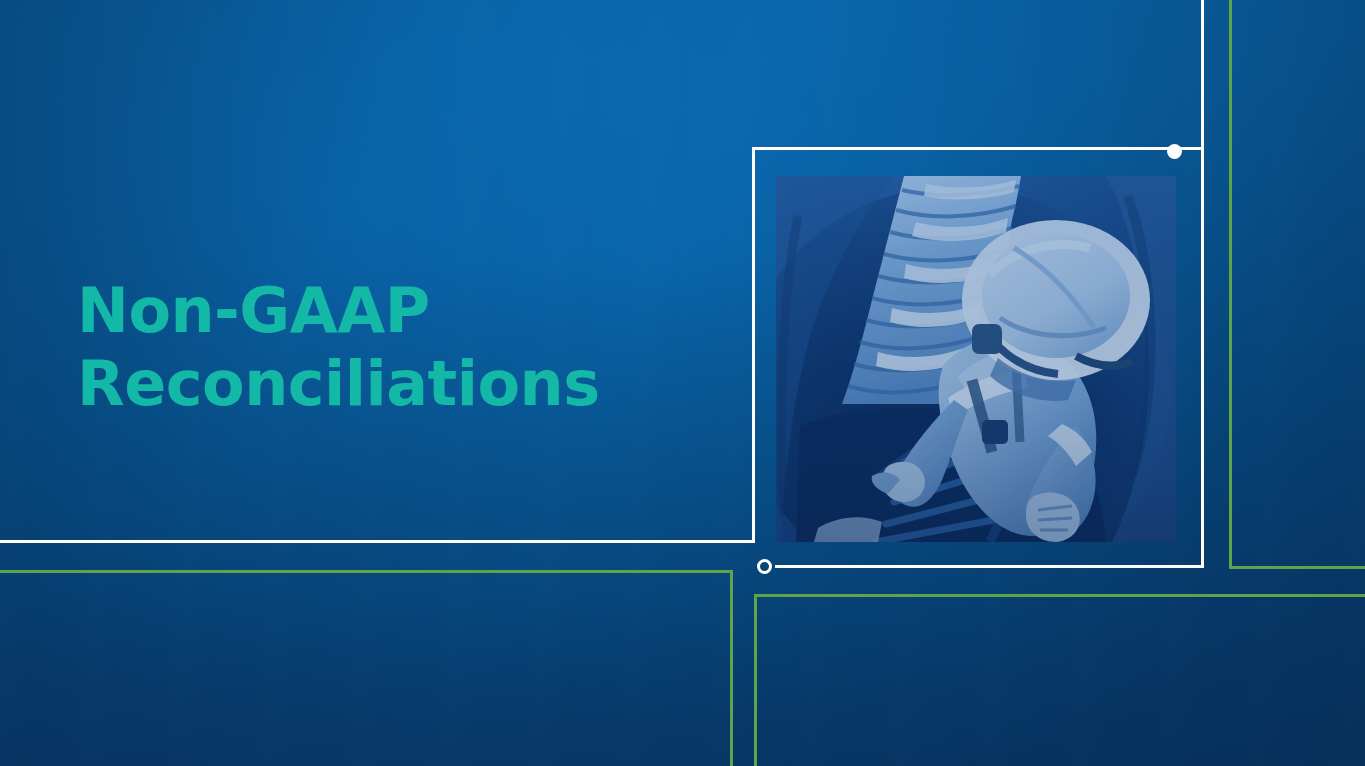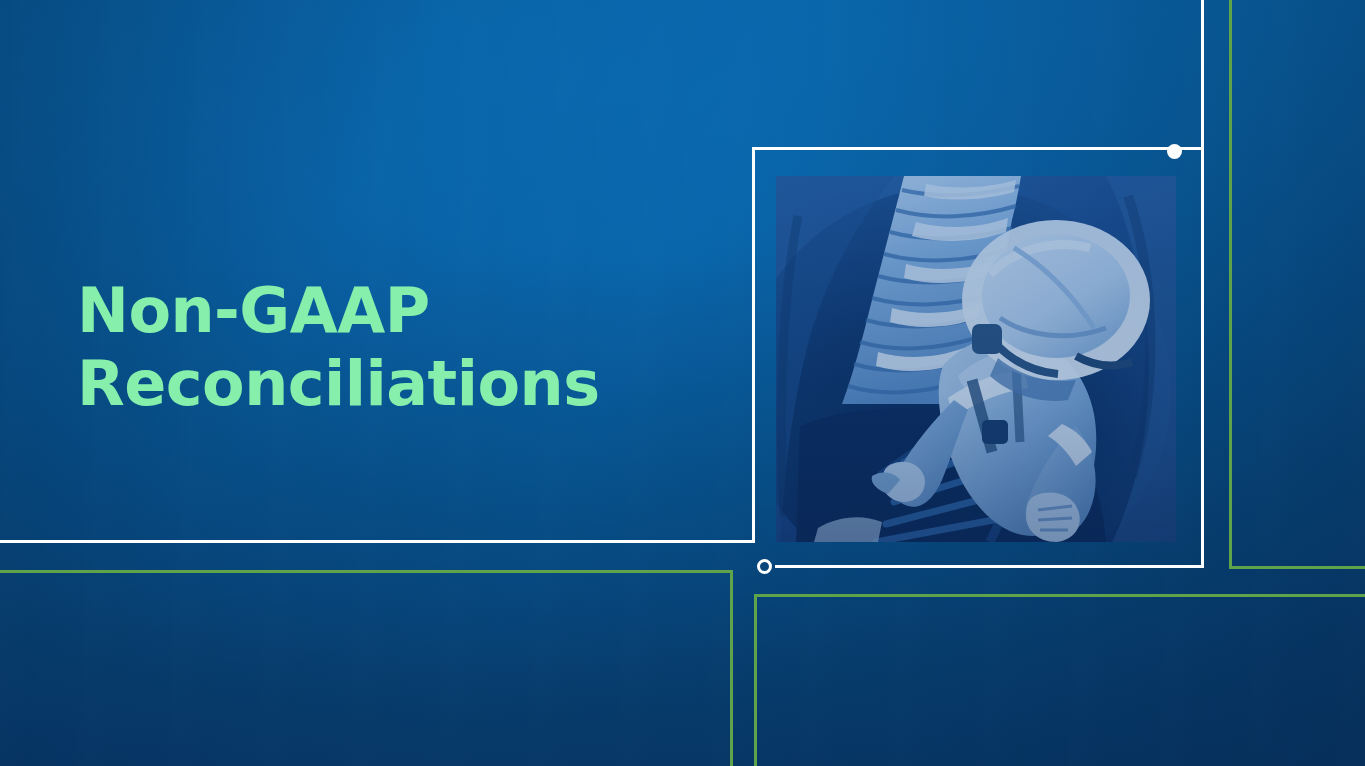--- a/index.html
+++ b/index.html
@@ -108,21 +108,21 @@
   }
   .photo svg { display: block; width: 100%; height: 100%; }
 
   
   .title {
     position: absolute;
     left: 77px;
     top: 274px;
     width: 620px;
     margin: 0;
-    color: #86efac;
+    color: #14b8a6;
     font-family: "DejaVu Sans", sans-serif;
     font-weight: 700;
     font-size: 62px;
     line-height: 1.18;
     letter-spacing: -0.5px;
     white-space: pre-line;
   }
 </style>
 </head>
 <body>

